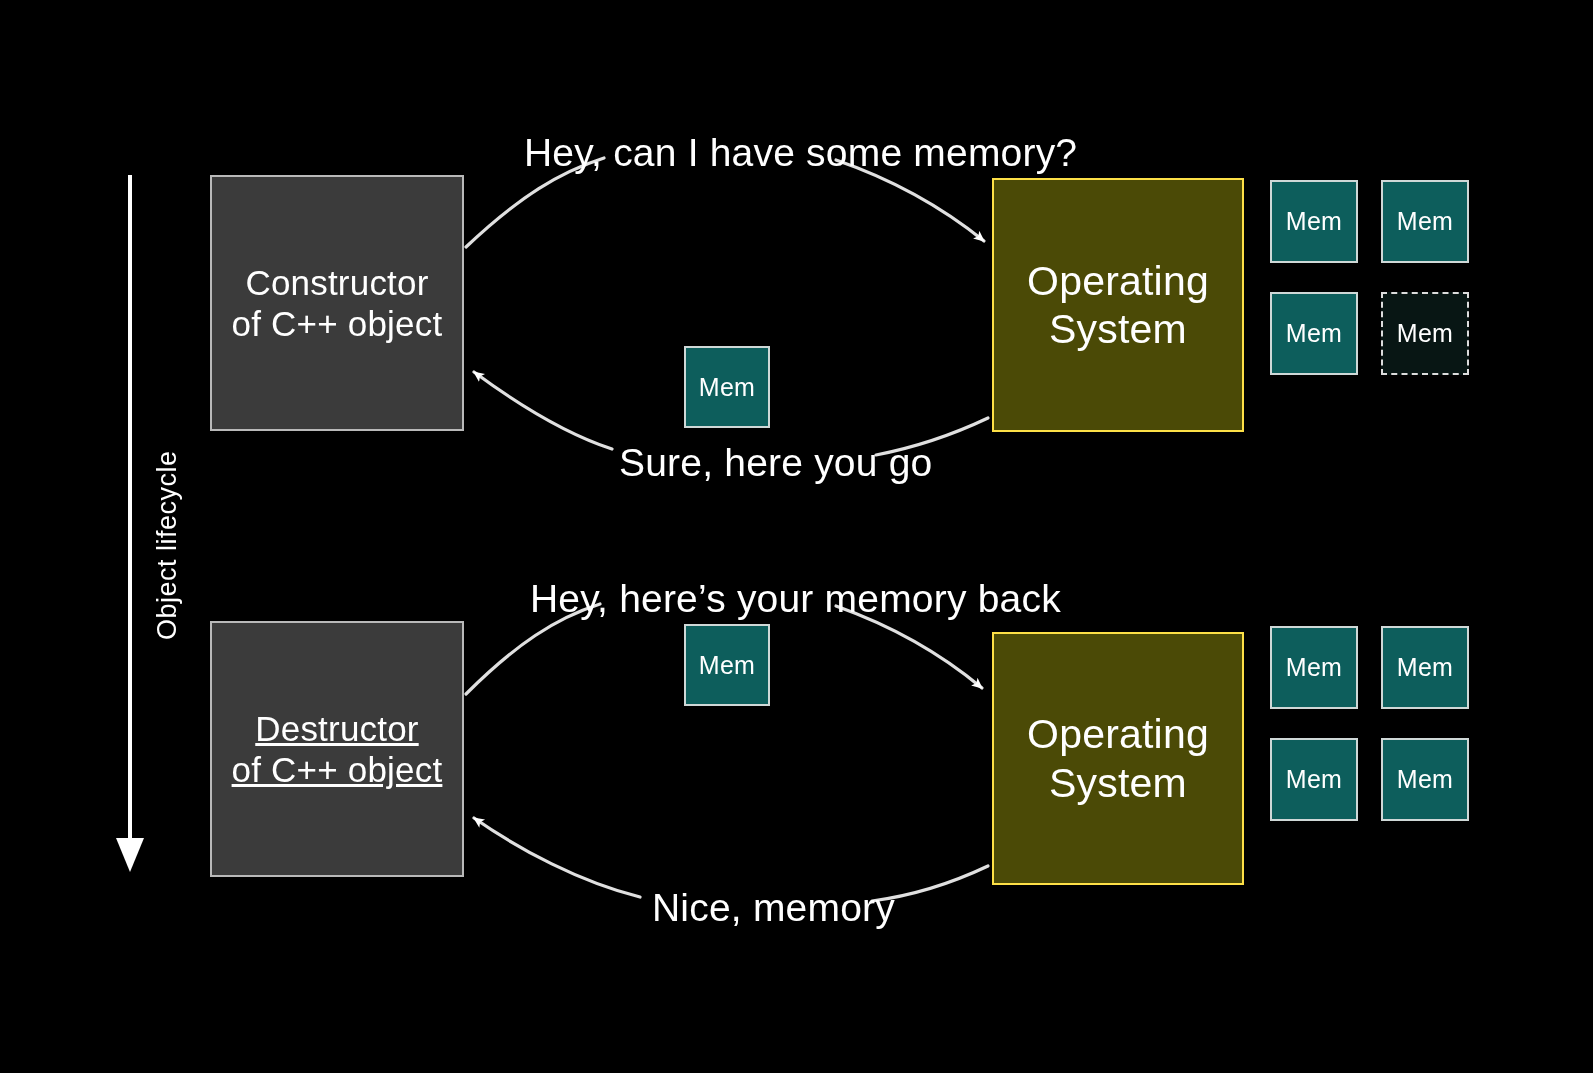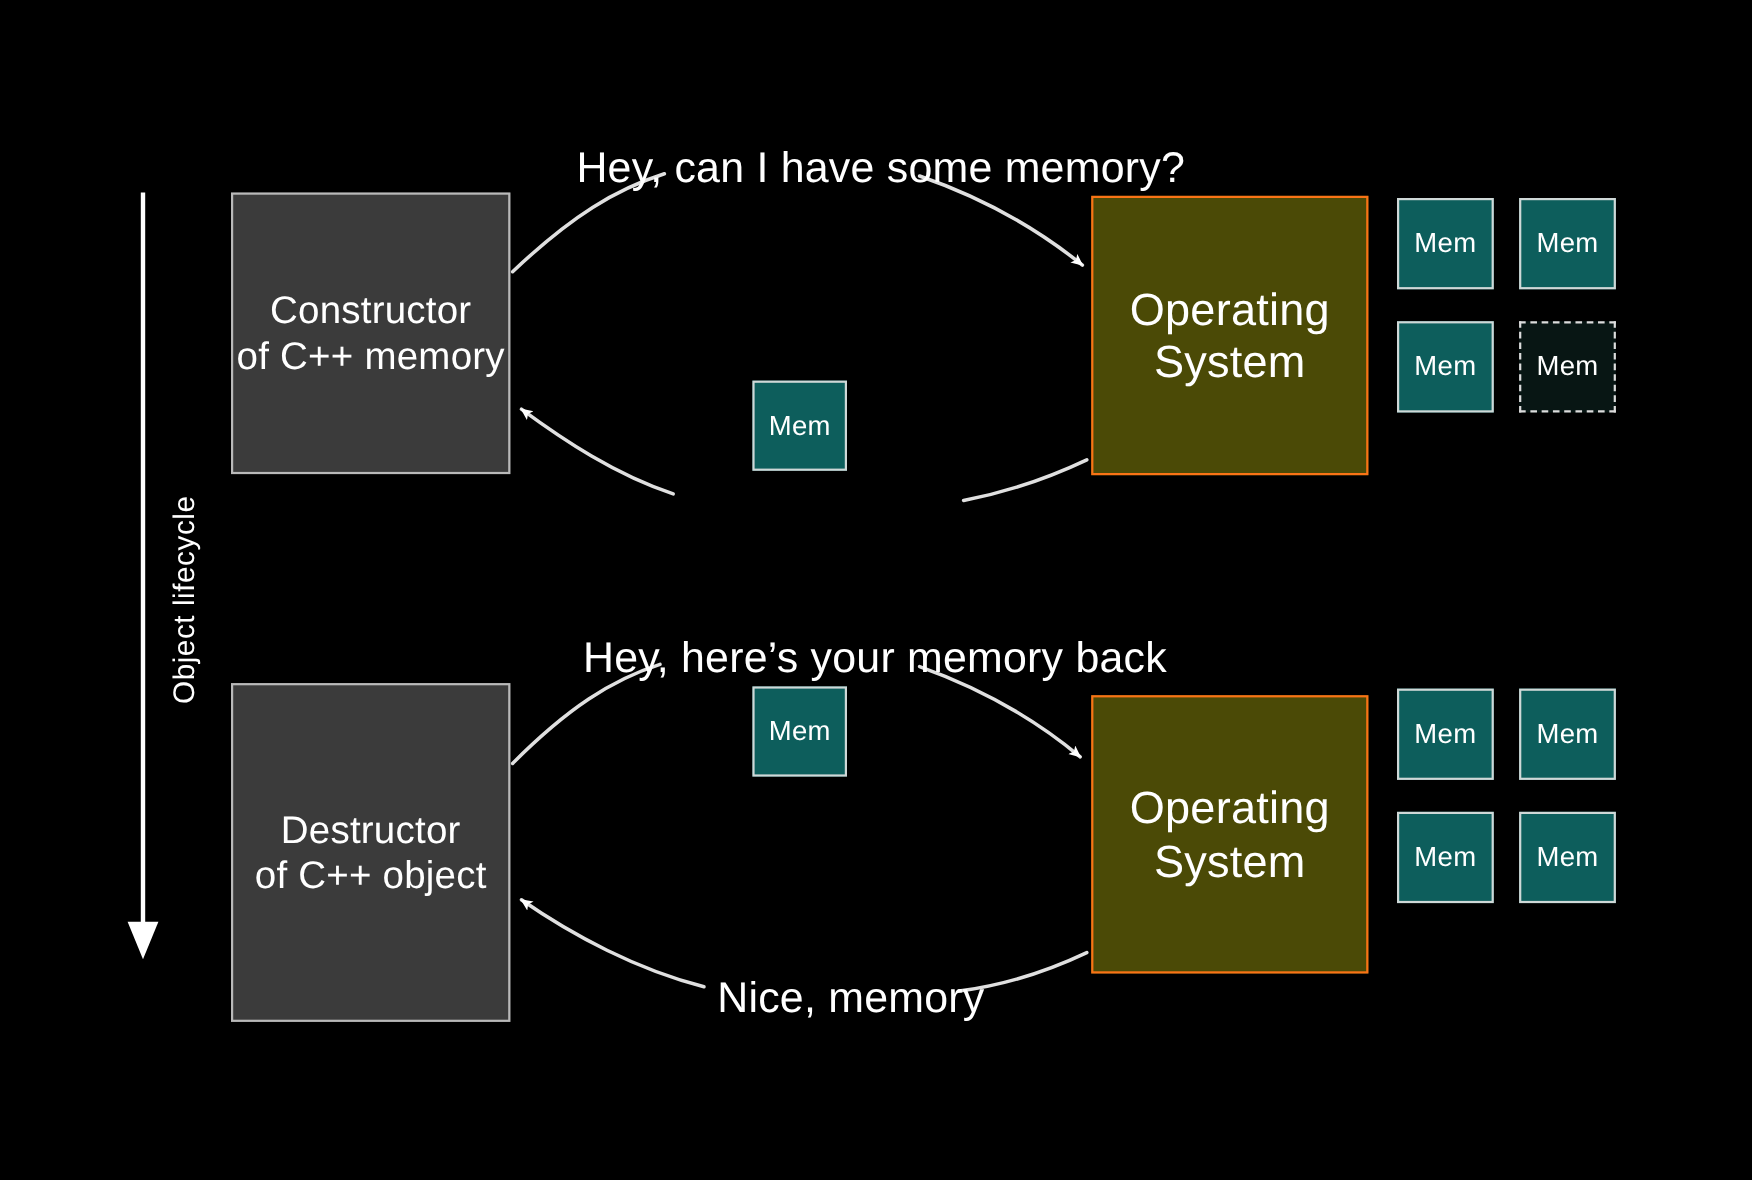--- a/index.html
+++ b/index.html
@@ -33,21 +33,21 @@
     letter-spacing: 0.2px;
     white-space: pre-line;
   }
   .actor-box.gray {
     background: #3b3b3b;
     border: 2px solid #b9b9b9;
     font-size: 35px;
   }
   .actor-box.olive {
     background: #4b4a06;
-    border: 2px solid #f97316;
+    border: 2px solid #fde047;
     font-size: 41px;
   }
 
   
   .mem {
     box-sizing: border-box;
     display: flex;
     align-items: center;
     justify-content: center;
     background: #0d5e5c;
@@ -127,36 +127,37 @@
 
     <g>
       <path d="M988,866 C950,884 910,896 872,901" fill="none" stroke="#e0e0e0" stroke-width="3.2" stroke-linecap="round"></path>
       <path d="M640,897 C580,882 520,850 474,818" fill="none" stroke="#e0e0e0" stroke-width="3.2" stroke-linecap="round" marker-end="url(#ah2)"></path>
     </g>
   </svg>
 
   <div class="axis-label" style="left:152px; top:640px;">Object lifecycle</div>
 
   <div class="abs actor-box gray" style="left:210px; top:175px; width:254px; height:256px;">Constructor
-of C++ memory</div>
+of C++ object</div>
 
   <div class="caption" style="left:524px; top:131px;">Hey, can I have some memory?</div>
 
   <div class="abs mem" style="left:684px; top:346px; width:86px; height:82px;">Mem</div>
 
+  <div class="caption" style="left:619px; top:441px;">Sure, here you go</div>
 
   <div class="abs actor-box olive" style="left:992px; top:178px; width:252px; height:254px;">Operating
 System</div>
 
   <div class="abs mem" style="left:1270px; top:180px; width:88px; height:83px;">Mem</div>
   <div class="abs mem" style="left:1381px; top:180px; width:88px; height:83px;">Mem</div>
   <div class="abs mem" style="left:1270px; top:292px; width:88px; height:83px;">Mem</div>
   <div class="abs mem empty" style="left:1381px; top:292px; width:88px; height:83px;">Mem</div>
 
-  <div class="abs actor-box gray" style="left:210px; top:621px; width:254px; height:308px;">Destructor
+  <div class="abs actor-box gray" style="left:210px; top:621px; width:254px; height:256px;text-decoration:underline;">Destructor
 of C++ object</div>
 
   <div class="caption" style="left:530px; top:577px;">Hey, here’s your memory back</div>
 
   <div class="abs mem" style="left:684px; top:624px; width:86px; height:82px;">Mem</div>
 
   <div class="caption" style="left:652px; top:886px;">Nice, memory</div>
 
   <div class="abs actor-box olive" style="left:992px; top:632px; width:252px; height:253px;">Operating
 System</div>

